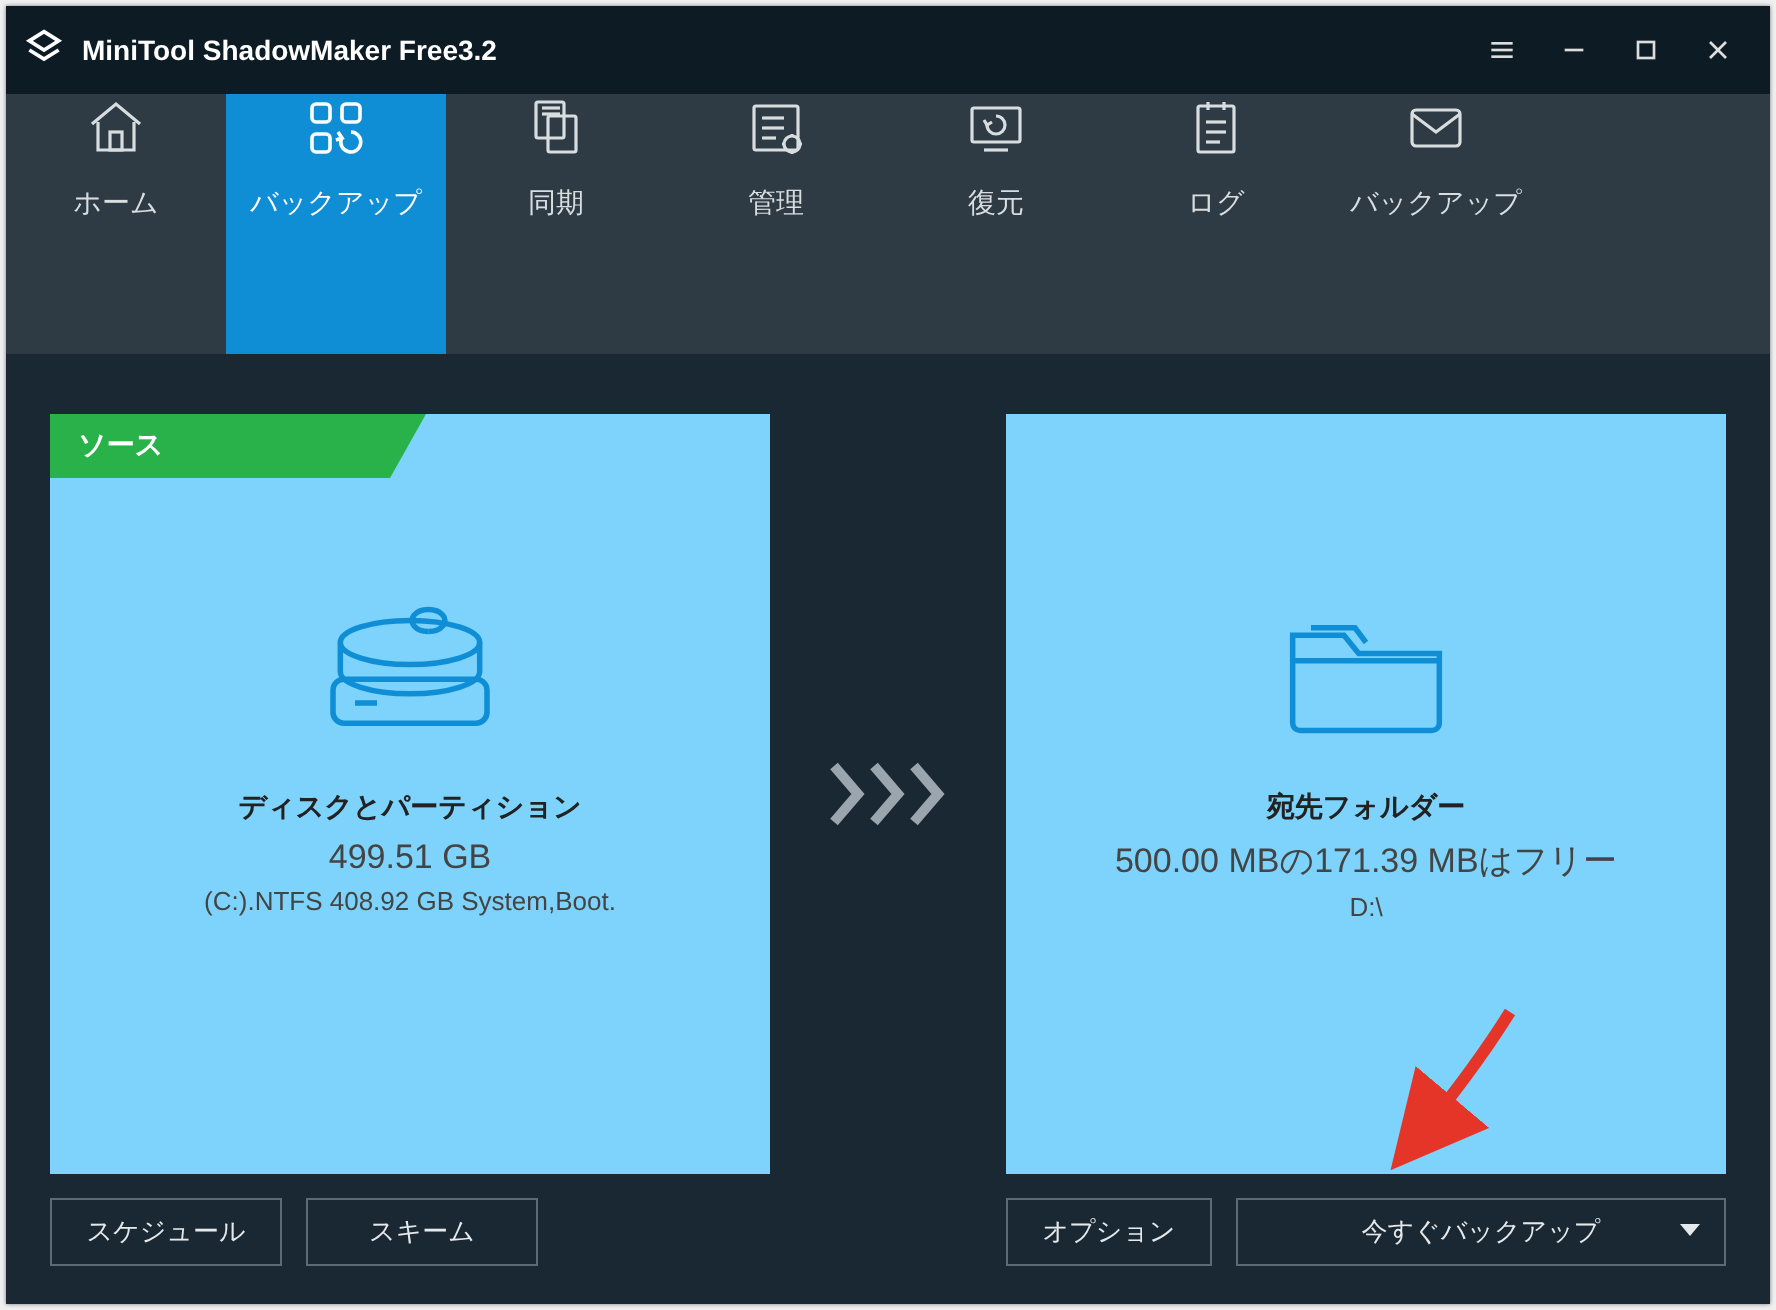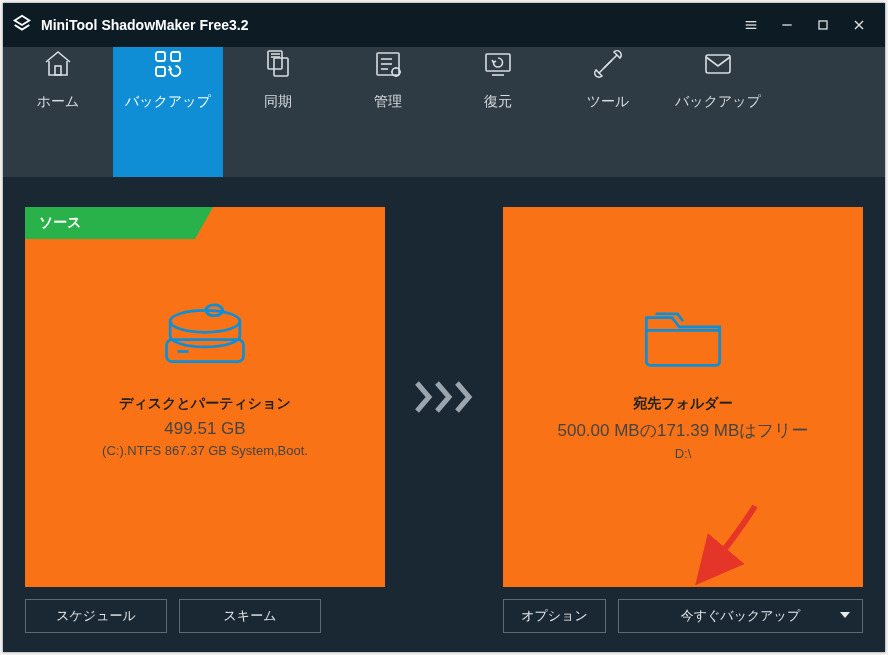--- a/index.html
+++ b/index.html
@@ -14,34 +14,34 @@
   .titlebar .winbtn svg { width: 16px; height: 16px; }
   
   .nav { height: 130px; background: #2e3a44; display: flex; }
   .nav-item { width: 110px; display: flex; flex-direction: column; align-items: center; justify-content: flex-start; gap: 12px; color: #d8dde0; cursor: pointer; }
   .nav-item.active { background: #0f8ed6; color: #ffffff; }
   .nav-item .icon { width: 34px; height: 34px; display: flex; align-items: center; justify-content: center; }
   .nav-item .label { font-size: 14px; }
   
   .content { flex: 1; background: #1a2833; padding: 30px 22px 18px 22px; display: flex; align-items: flex-start; gap: 14px; position: relative;}
   .panel-col { display:flex; flex-direction:column; align-items:center; width: 360px;}
-  .panel { width: 360px; height: 380px; background: #f97316; position: relative; display: flex; flex-direction: column; align-items: center; }
+  .panel { width: 360px; height: 380px; background: #7dd3fc; position: relative; display: flex; flex-direction: column; align-items: center; }
   .panel-tag { position: absolute; top: 0; left: 0; height: 32px; min-width: 170px; background: #29b24a; color: #fff; display: flex; align-items: center; padding: 0 14px; font-size: 14px; font-weight: 600; }
   .panel-tag::after { content:""; position:absolute; right:-18px; top:0; width:0; height:0; border-top: 0 solid transparent; border-bottom: 32px solid transparent; border-left: 18px solid #29b24a; }
   .panel .iconarea { margin-top: 78px; height: 100px; width:100%; display:flex; align-items:center; justify-content:center; }
   .panel .caption { font-size: 14px; font-weight: 700; color:#222; margin-top: 10px; text-align: right;}
   .panel .sub { font-size: 17px; color:#444; margin-top: 6px;}
   .panel .sub2 { font-size: 13px; color:#444; margin-top: 4px;}
   .arrows { flex: 0 0 auto; width: 90px; height: 380px; display:flex; align-items:center; justify-content:center; }
   .arrows-inner { display:flex; gap:0px; align-items:center;}
   .chevron { width: 20px; height: 34px; }
   .btnrow { display:flex; gap: 12px; margin-top: 12px; width: 360px; }
   .btnrow.right { justify-content: flex-end; }
   .btn { height: 34px; border: 1px solid #5a6a76; color: #e6e9eb; display:flex; align-items:center; justify-content:center; font-size: 13px; cursor:pointer; background: transparent; }
-  .btn.small { width: 142px; }
+  .btn.small { width: 116px; }
   .btn.med { width: 110px; }
   .btn.big { width: 262px; position:relative; }
   .btn.big .caret { position:absolute; right: 12px; top: 12px; width:0;height:0;border-left:5px solid transparent;border-right:5px solid transparent;border-top:6px solid #e6e9eb;}
   
   .arrow-annot { position:absolute; right: 120px; bottom: 64px; pointer-events:none;}
 </style>
 </head>
 <body>
 
 <div class="window">
@@ -143,27 +143,29 @@
             <line x1="10" y1="27" x2="22" y2="27"></line>
             <path d="M16 10 A4.5 4.5 0 1 1 11.5 14.5"></path>
             <polyline points="10,12 11.5,14.5 14,13"></polyline>
           </svg>
       </span>
       <span class="label">復元</span>
     </div>
     <div class="nav-item">
       <span class="icon">
         <svg viewBox="0 0 32 32" width="32" height="32" fill="none" stroke="#d8dde0" stroke-width="1.6">
-            <path d="M7 25 L20 12"></path>
-            <path d="M25 7 L12 20"></path>
-            <path d="M22 4 a4 4 0 0 1 6 6 l-3 -3 z"></path>
-            <path d="M4 22 a4 4 0 0 0 6 6 l-3 -3 z"></path>
-          </svg>
-      </span>
-      <span class="label">ツール</span>
+            <rect x="7" y="5" width="18" height="23" rx="1"></rect>
+            <line x1="12" y1="3" x2="12" y2="7"></line>
+            <line x1="20" y1="3" x2="20" y2="7"></line>
+            <line x1="11" y1="13" x2="21" y2="13"></line>
+            <line x1="11" y1="18" x2="21" y2="18"></line>
+            <line x1="11" y1="23" x2="18" y2="23"></line>
+          </svg>
+      </span>
+      <span class="label">ログ</span>
     </div>
     <div class="nav-item">
       <span class="icon">
         <svg viewBox="0 0 32 32" width="32" height="32" fill="none" stroke="#d8dde0" stroke-width="1.6">
             <rect x="4" y="7" width="24" height="18" rx="2"></rect>
             <polyline points="4,9 16,18 28,9"></polyline>
           </svg>
       </span>
       <span class="label">バックアップ</span>
     </div>
@@ -180,21 +182,21 @@
           <svg viewBox="0 0 120 90" width="110" height="90" fill="none" stroke="#0f8ed6" stroke-width="3">
             <rect x="18" y="50" width="84" height="24" rx="6"></rect>
             <ellipse cx="60" cy="30" rx="38" ry="12"></ellipse>
             <path d="M22 30 V46 a38 12 0 0 0 76 0 V30"></path>
             <path d="M70 24 a9 6 0 1 1 0.1 0"></path>
             <line x1="30" y1="63" x2="42" y2="63"></line>
           </svg>
         </div>
         <div class="caption">ディスクとパーティション</div>
         <div class="sub">499.51 GB</div>
-        <div class="sub2">(C:).NTFS 867.37 GB System,Boot.</div>
+        <div class="sub2">(C:).NTFS 408.92 GB System,Boot.</div>
       </div>
       <div class="btnrow">
         <div class="btn small">
           <span>スケジュール</span>
         </div>
         <div class="btn small">
           <span>スキーム</span>
         </div>
       </div>
     </div>

